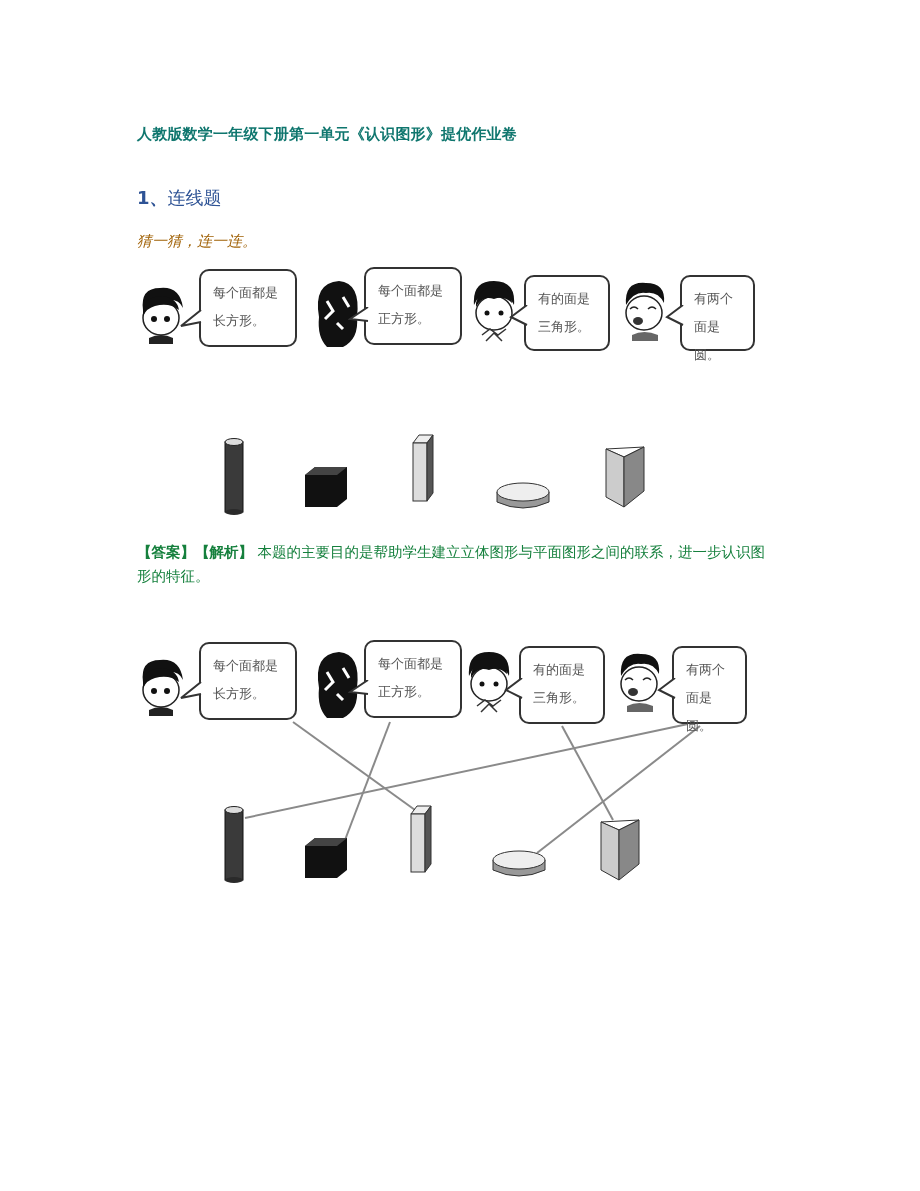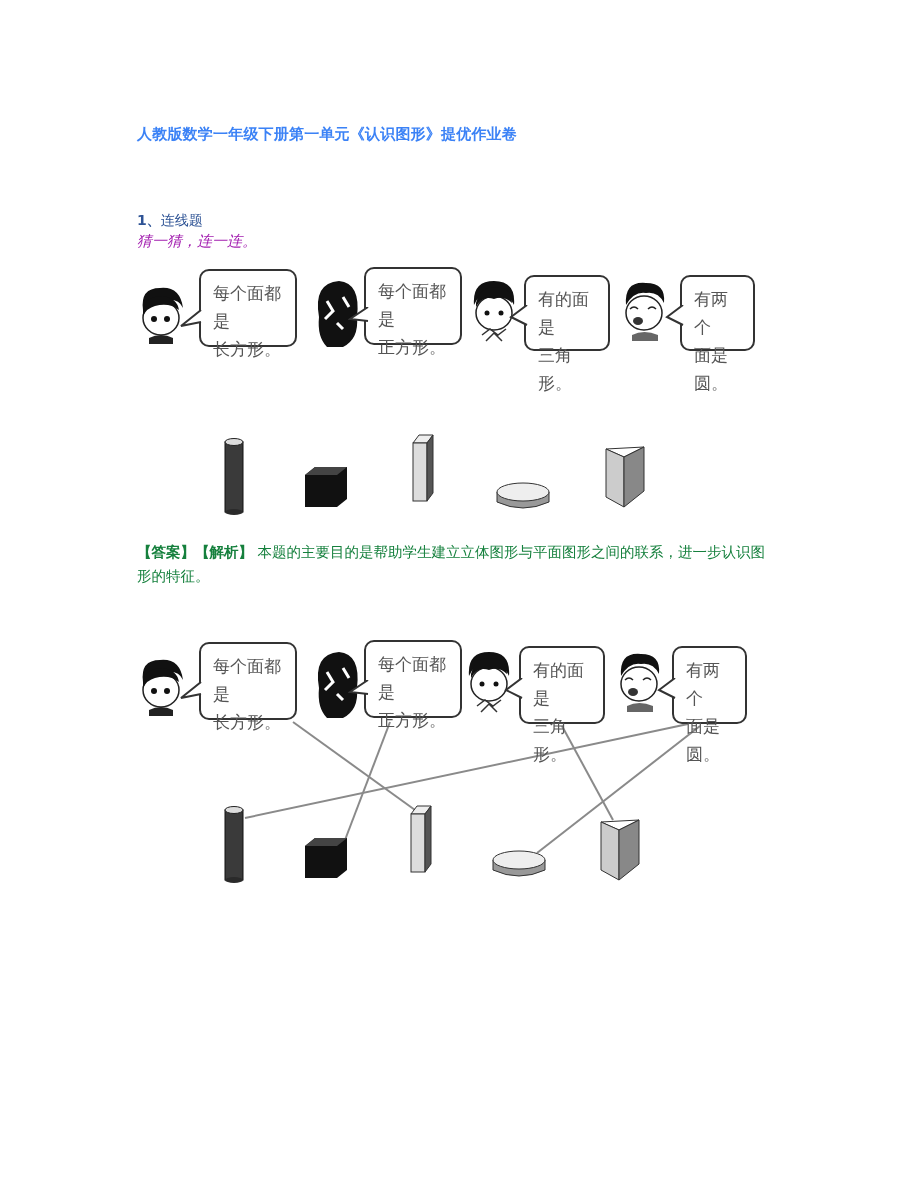--- a/index.html
+++ b/index.html
@@ -1,25 +1,25 @@
 <!DOCTYPE html>
 <html><head>
 <meta charset="utf-8">
 <style>
   html, body { margin:0; padding:0; background:#ffffff; }
   body { width:920px; height:1191px; position:relative; overflow:hidden; font-family:"DejaVu Sans", sans-serif; }
   .abs { position:absolute; }
-  .title { left:137px; top:125px; font-size:15px; font-weight:bold; color:#3b82f6; letter-spacing:0.2px; white-space:nowrap; }
-  .h1 { left:137px; top:186px; font-size:14px; color:#2e5395; white-space:nowrap;margin-top:26px; }
+  .title { left:137px; top:125px; font-size:15px; font-weight:bold; color:#0f766e; letter-spacing:0.2px; white-space:nowrap; }
+  .h1 { left:137px; top:186px; font-size:18px; color:#2e5395; white-space:nowrap; }
   .h1 b { font-weight:bold; }
-  .sub { left:137px; top:232px; font-size:15px; font-style:italic; color:#a21caf; white-space:nowrap; }
+  .sub { left:137px; top:232px; font-size:15px; font-style:italic; color:#a16207; white-space:nowrap; }
   .answer { left:137px; top:540px; width:640px; font-size:14.5px; line-height:24px; color:#15803d; }
   .answer .tag { font-weight:bold; }
   .figure { position:absolute; }
-  .bubble { position:absolute; background:#fff; border:2px solid #333; border-radius:10px; font-family:"DejaVu Serif", serif; font-size:17px; color:#555; line-height:28px; padding:8px 12px; box-sizing:border-box; }
+  .bubble { position:absolute; background:#fff; border:2px solid #333; border-radius:10px; font-family:"DejaVu Serif", serif; font-size:13px; color:#555; line-height:28px; padding:8px 12px; box-sizing:border-box; }
 </style>
 </head>
 <body>
 
 <div class="abs title">人教版数学一年级下册第一单元《认识图形》提优作业卷</div>
 <div class="abs h1"><b>1、</b><span>连线题</span></div>
 <div class="abs sub">猜一猜，连一连。</div>
 
 <div class="figure" style="left:135px;top:265px;width:650px;height:260px;">
 

